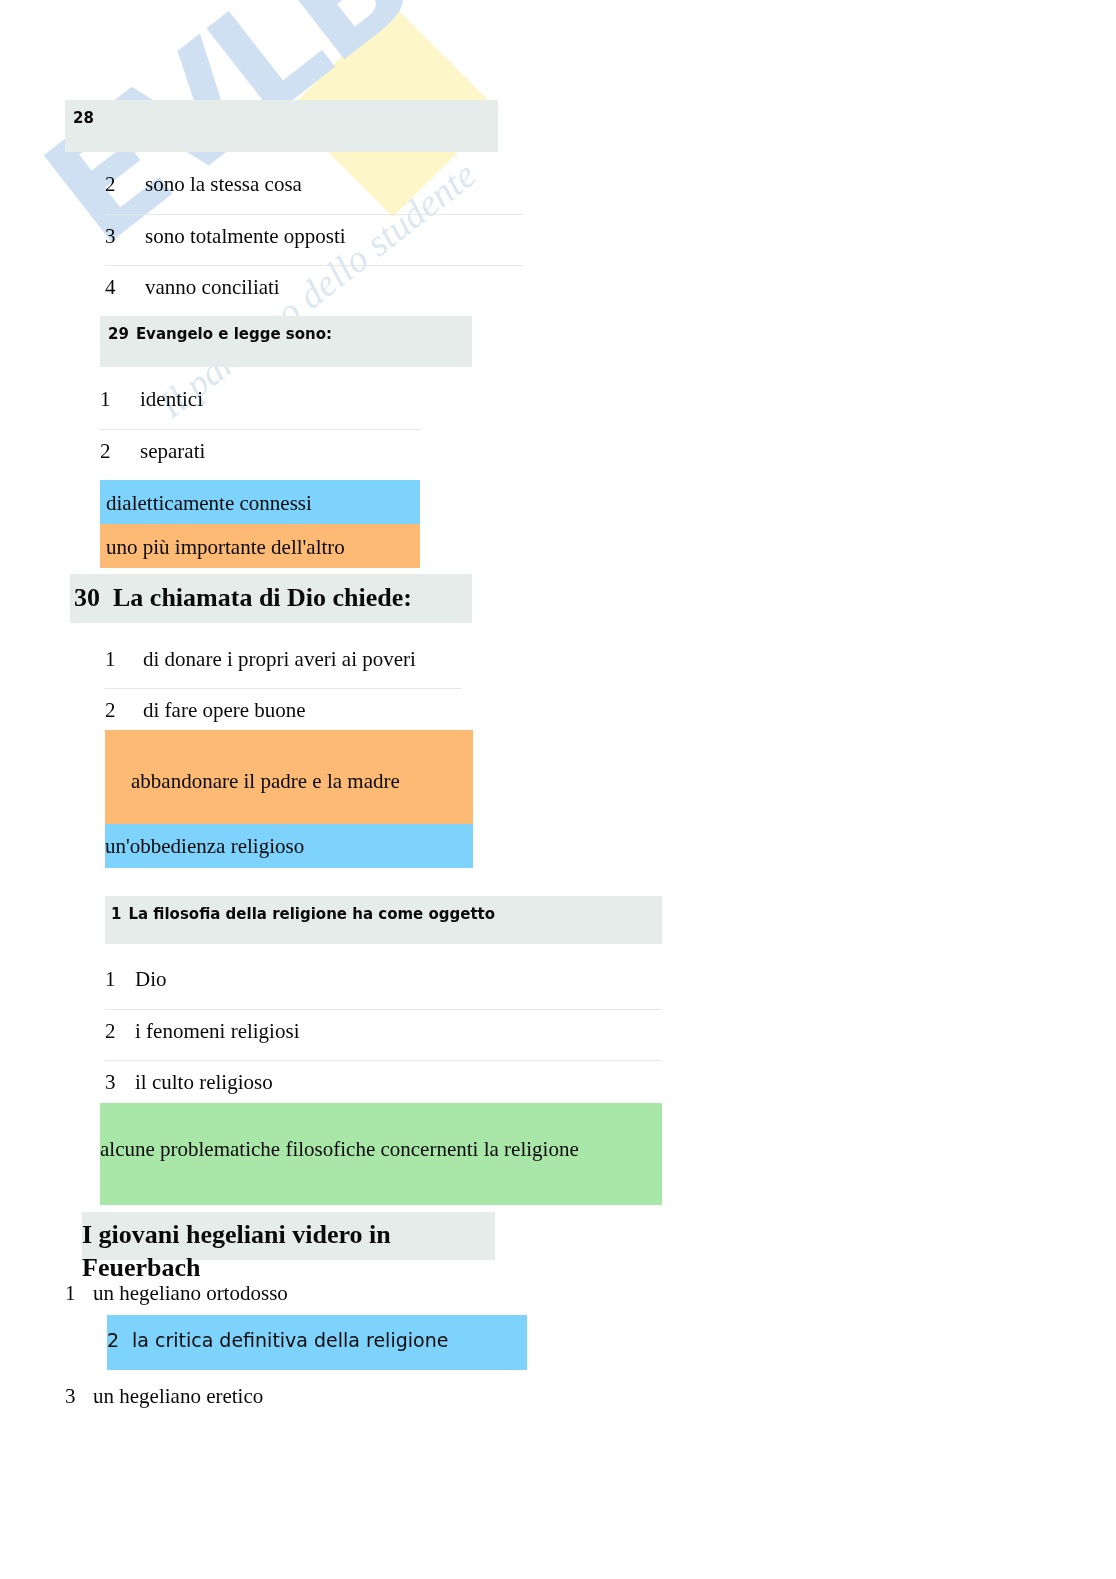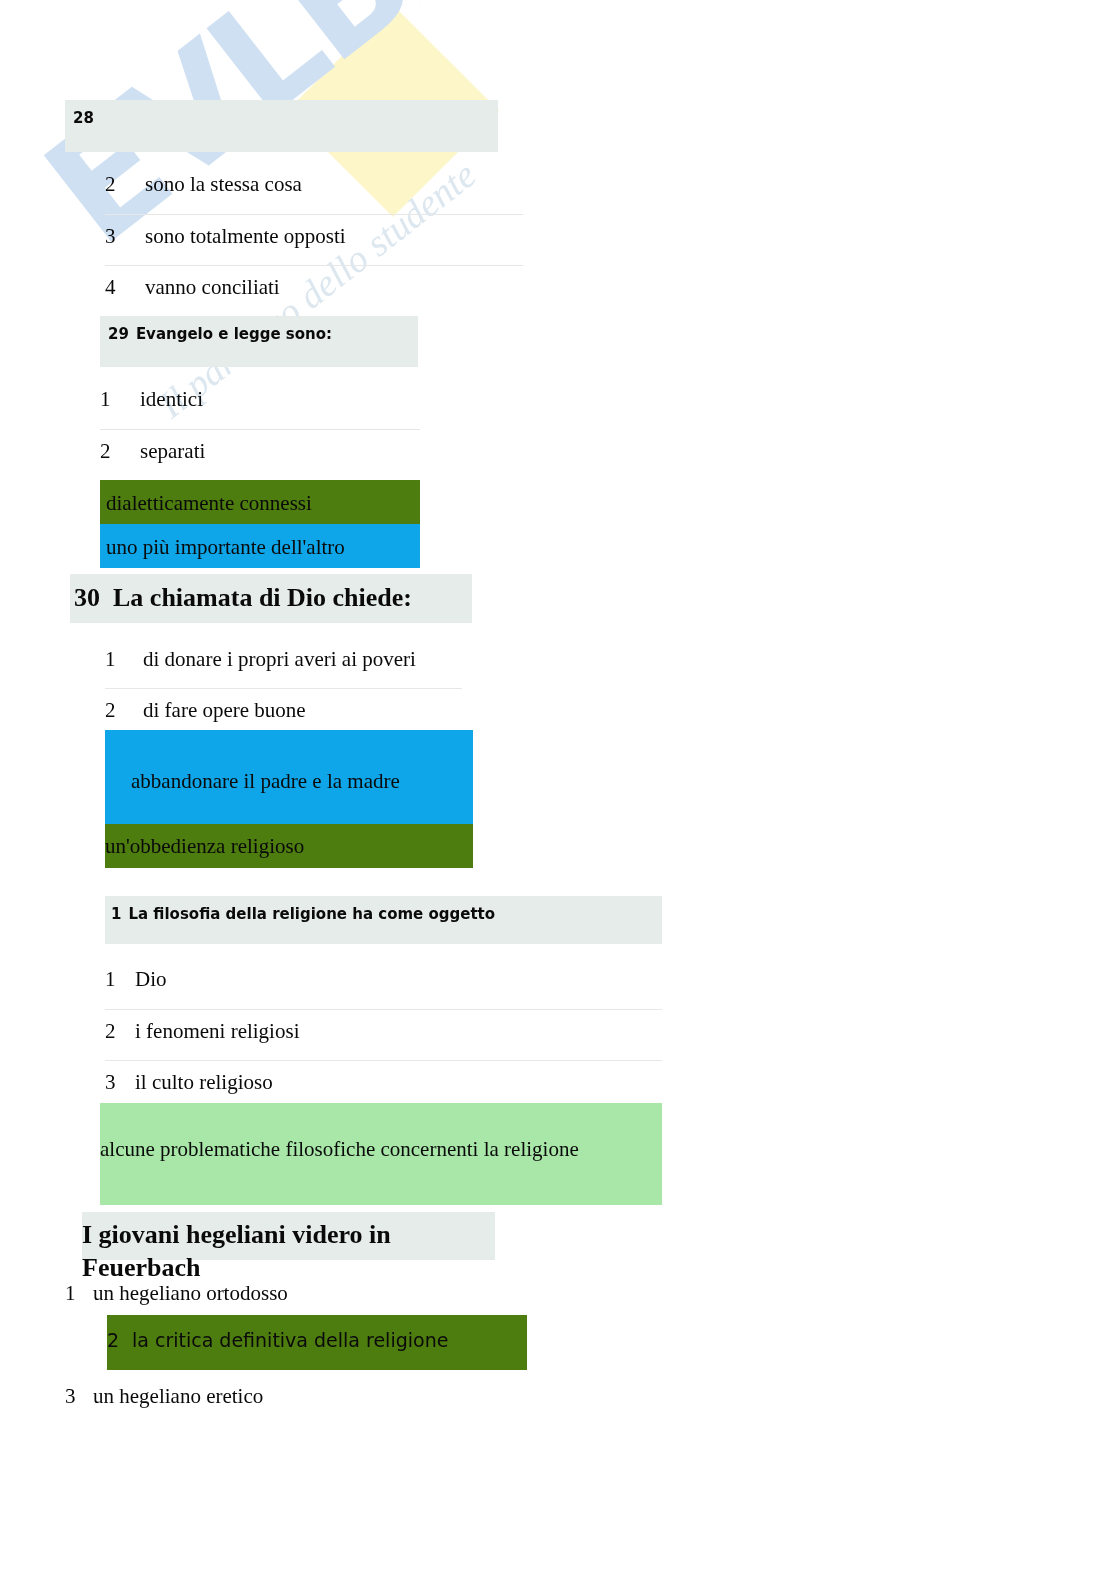--- a/index.html
+++ b/index.html
@@ -93,23 +93,23 @@
     font-family: "Liberation Serif", serif;
     font-size: 21px;
     line-height: 1.3;
     border-top: 1px solid #e7e7e7;
     box-sizing: border-box;
   }
   .opt.nobord { border-top: none; }
   .opt .onum { flex: 0 0 auto; }
   .opt .otext { flex: 1 1 auto; }
 
-  .hl-green  { background: #4d7c0f; }
+  .hl-green  { background: #7dd3fc; }
   .hl-green2 { background: #a8e7a8; }
-  .hl-pink   { background: #0ea5e9; }
+  .hl-pink   { background: #fdba74; }
 
   .sans-opt {
     font-family: "DejaVu Sans", sans-serif;
     font-size: 19px;
   }
 </style>
 </head>
 <body>
 
 <div id="page">
@@ -132,21 +132,21 @@
     </div>
     <div class="blk opt" style="left:105px; top:214px; width:418px; height:51px; padding:8px 0 0 0;">
       <span class="onum" style="width:40px;">3</span>
       <span class="otext">sono totalmente opposti</span>
     </div>
     <div class="blk opt" style="left:105px; top:265px; width:418px; height:51px; padding:8px 0 0 0;">
       <span class="onum" style="width:40px;">4</span>
       <span class="otext">vanno conciliati</span>
     </div>
 
-    <div class="blk qhead sans" style="left:100px; top:316px; width:318px; height:51px; padding:9px 0 0 8px;">
+    <div class="blk qhead sans" style="left:100px; top:316px; width:372px; height:51px; padding:9px 0 0 8px;">
       <span class="qnum">29</span>
       <span class="qtext" style="margin-left:7px;">Evangelo e legge sono:</span>
     </div>
 
     <div class="blk opt nobord" style="left:100px; top:378px; width:320px; height:51px; padding:8px 0 0 0;">
       <span class="onum" style="width:40px;">1</span>
       <span class="otext">identici</span>
     </div>
     <div class="blk opt" style="left:100px; top:429px; width:320px; height:51px; padding:8px 0 0 0;">
       <span class="onum" style="width:40px;">2</span>

